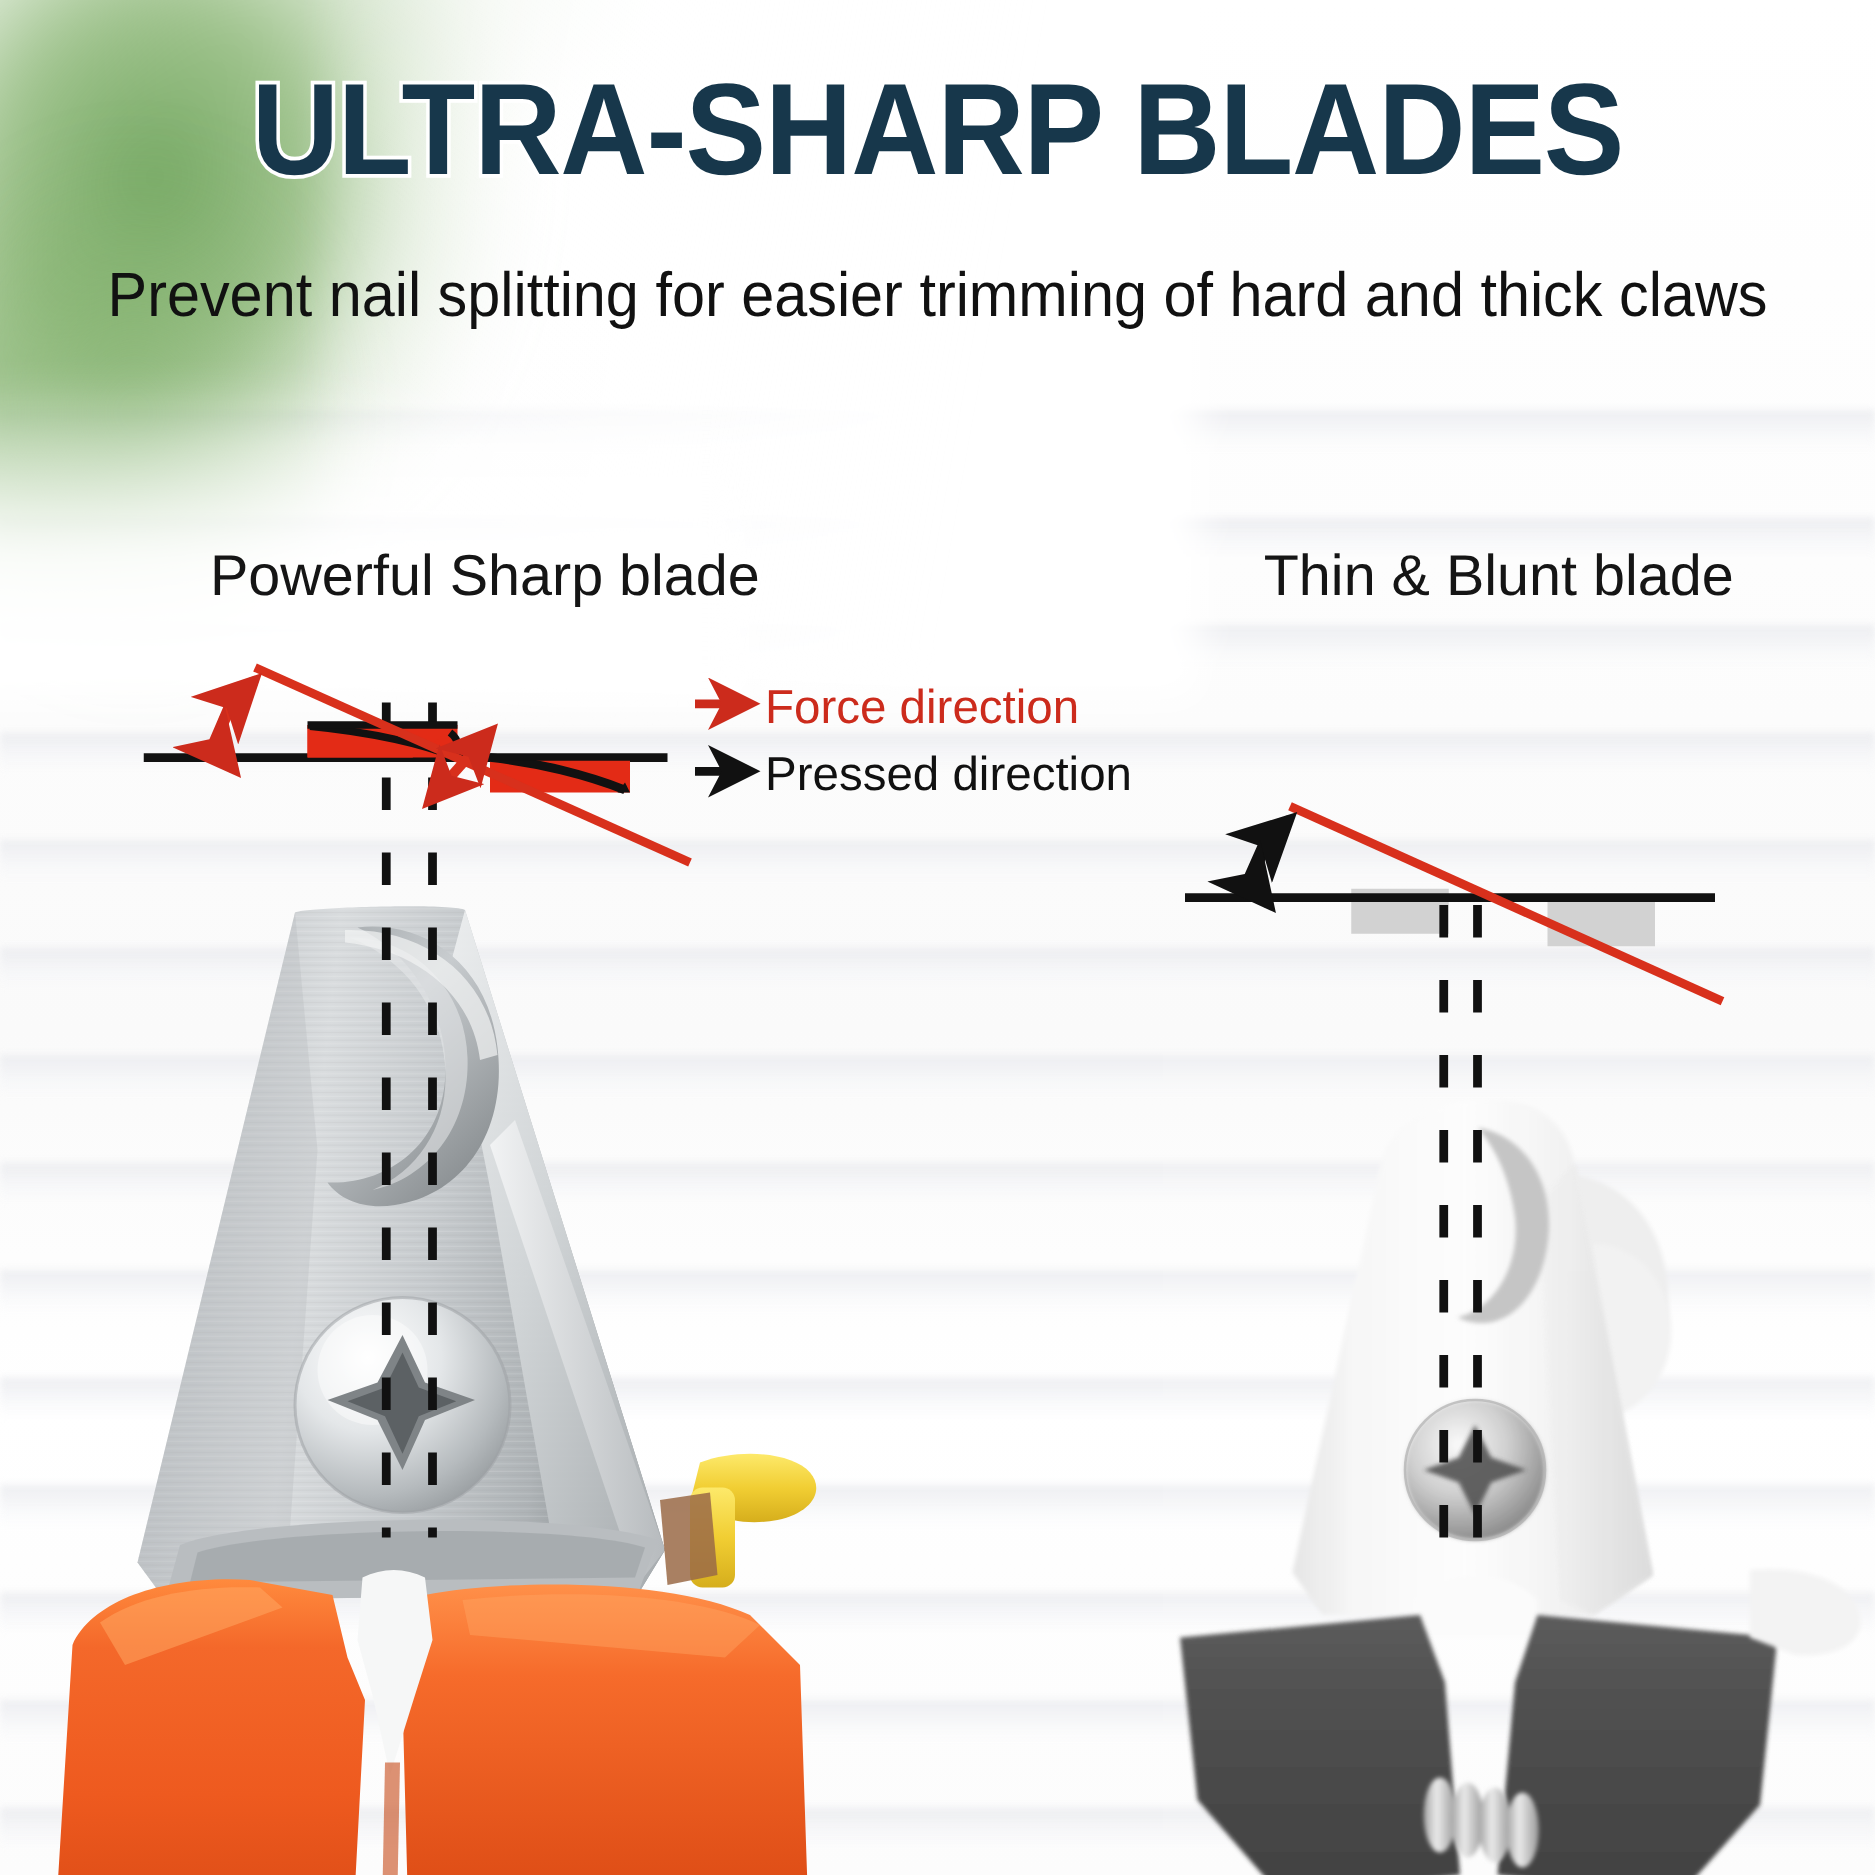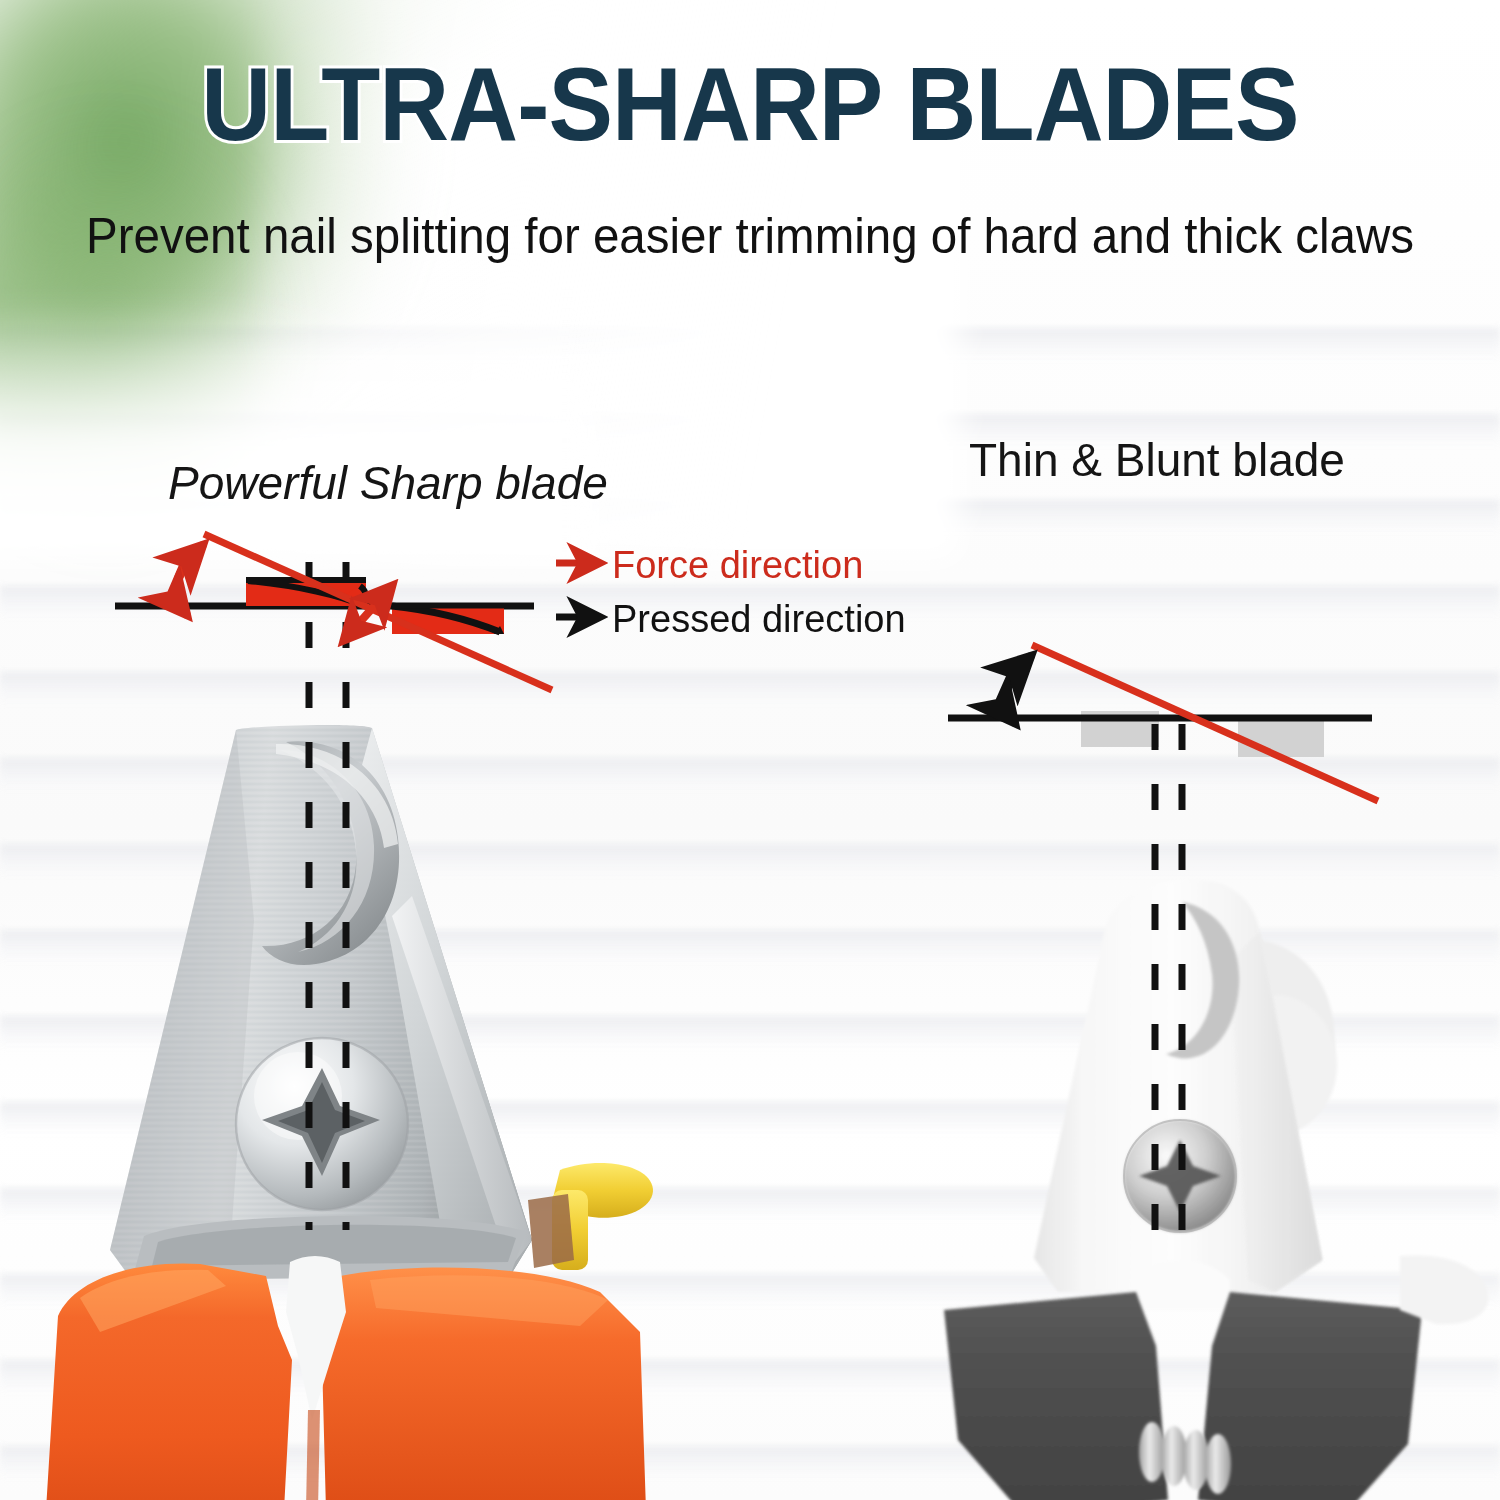--- a/index.html
+++ b/index.html
@@ -52,22 +52,22 @@
     white-space:nowrap;
   }
   .subtitle{
     position:absolute;left:0;right:0;top:206px;text-align:center;
     font-weight:400;font-size:50px;line-height:60px;
     transform:scaleX(.95);
     color:#111111;white-space:nowrap;
   }
 
   .cap{position:absolute;font-weight:400;font-size:46px;color:#151515;white-space:nowrap;}
-  .cap-left{left:168px;top:456px;font-style:italic;}
-  .cap-right{left:969px;top:433px;}
+  .cap-left{left:168px;top:433px;}
+  .cap-right{left:1011px;top:433px;}
 
   
   .diagram{position:absolute;left:0;top:0;width:1500px;height:1500px;overflow:visible;}
 
   
   .photo{position:absolute;overflow:hidden;}
 
   
   #clipper-left{left:40px;top:720px;width:660px;height:790px;}
   

